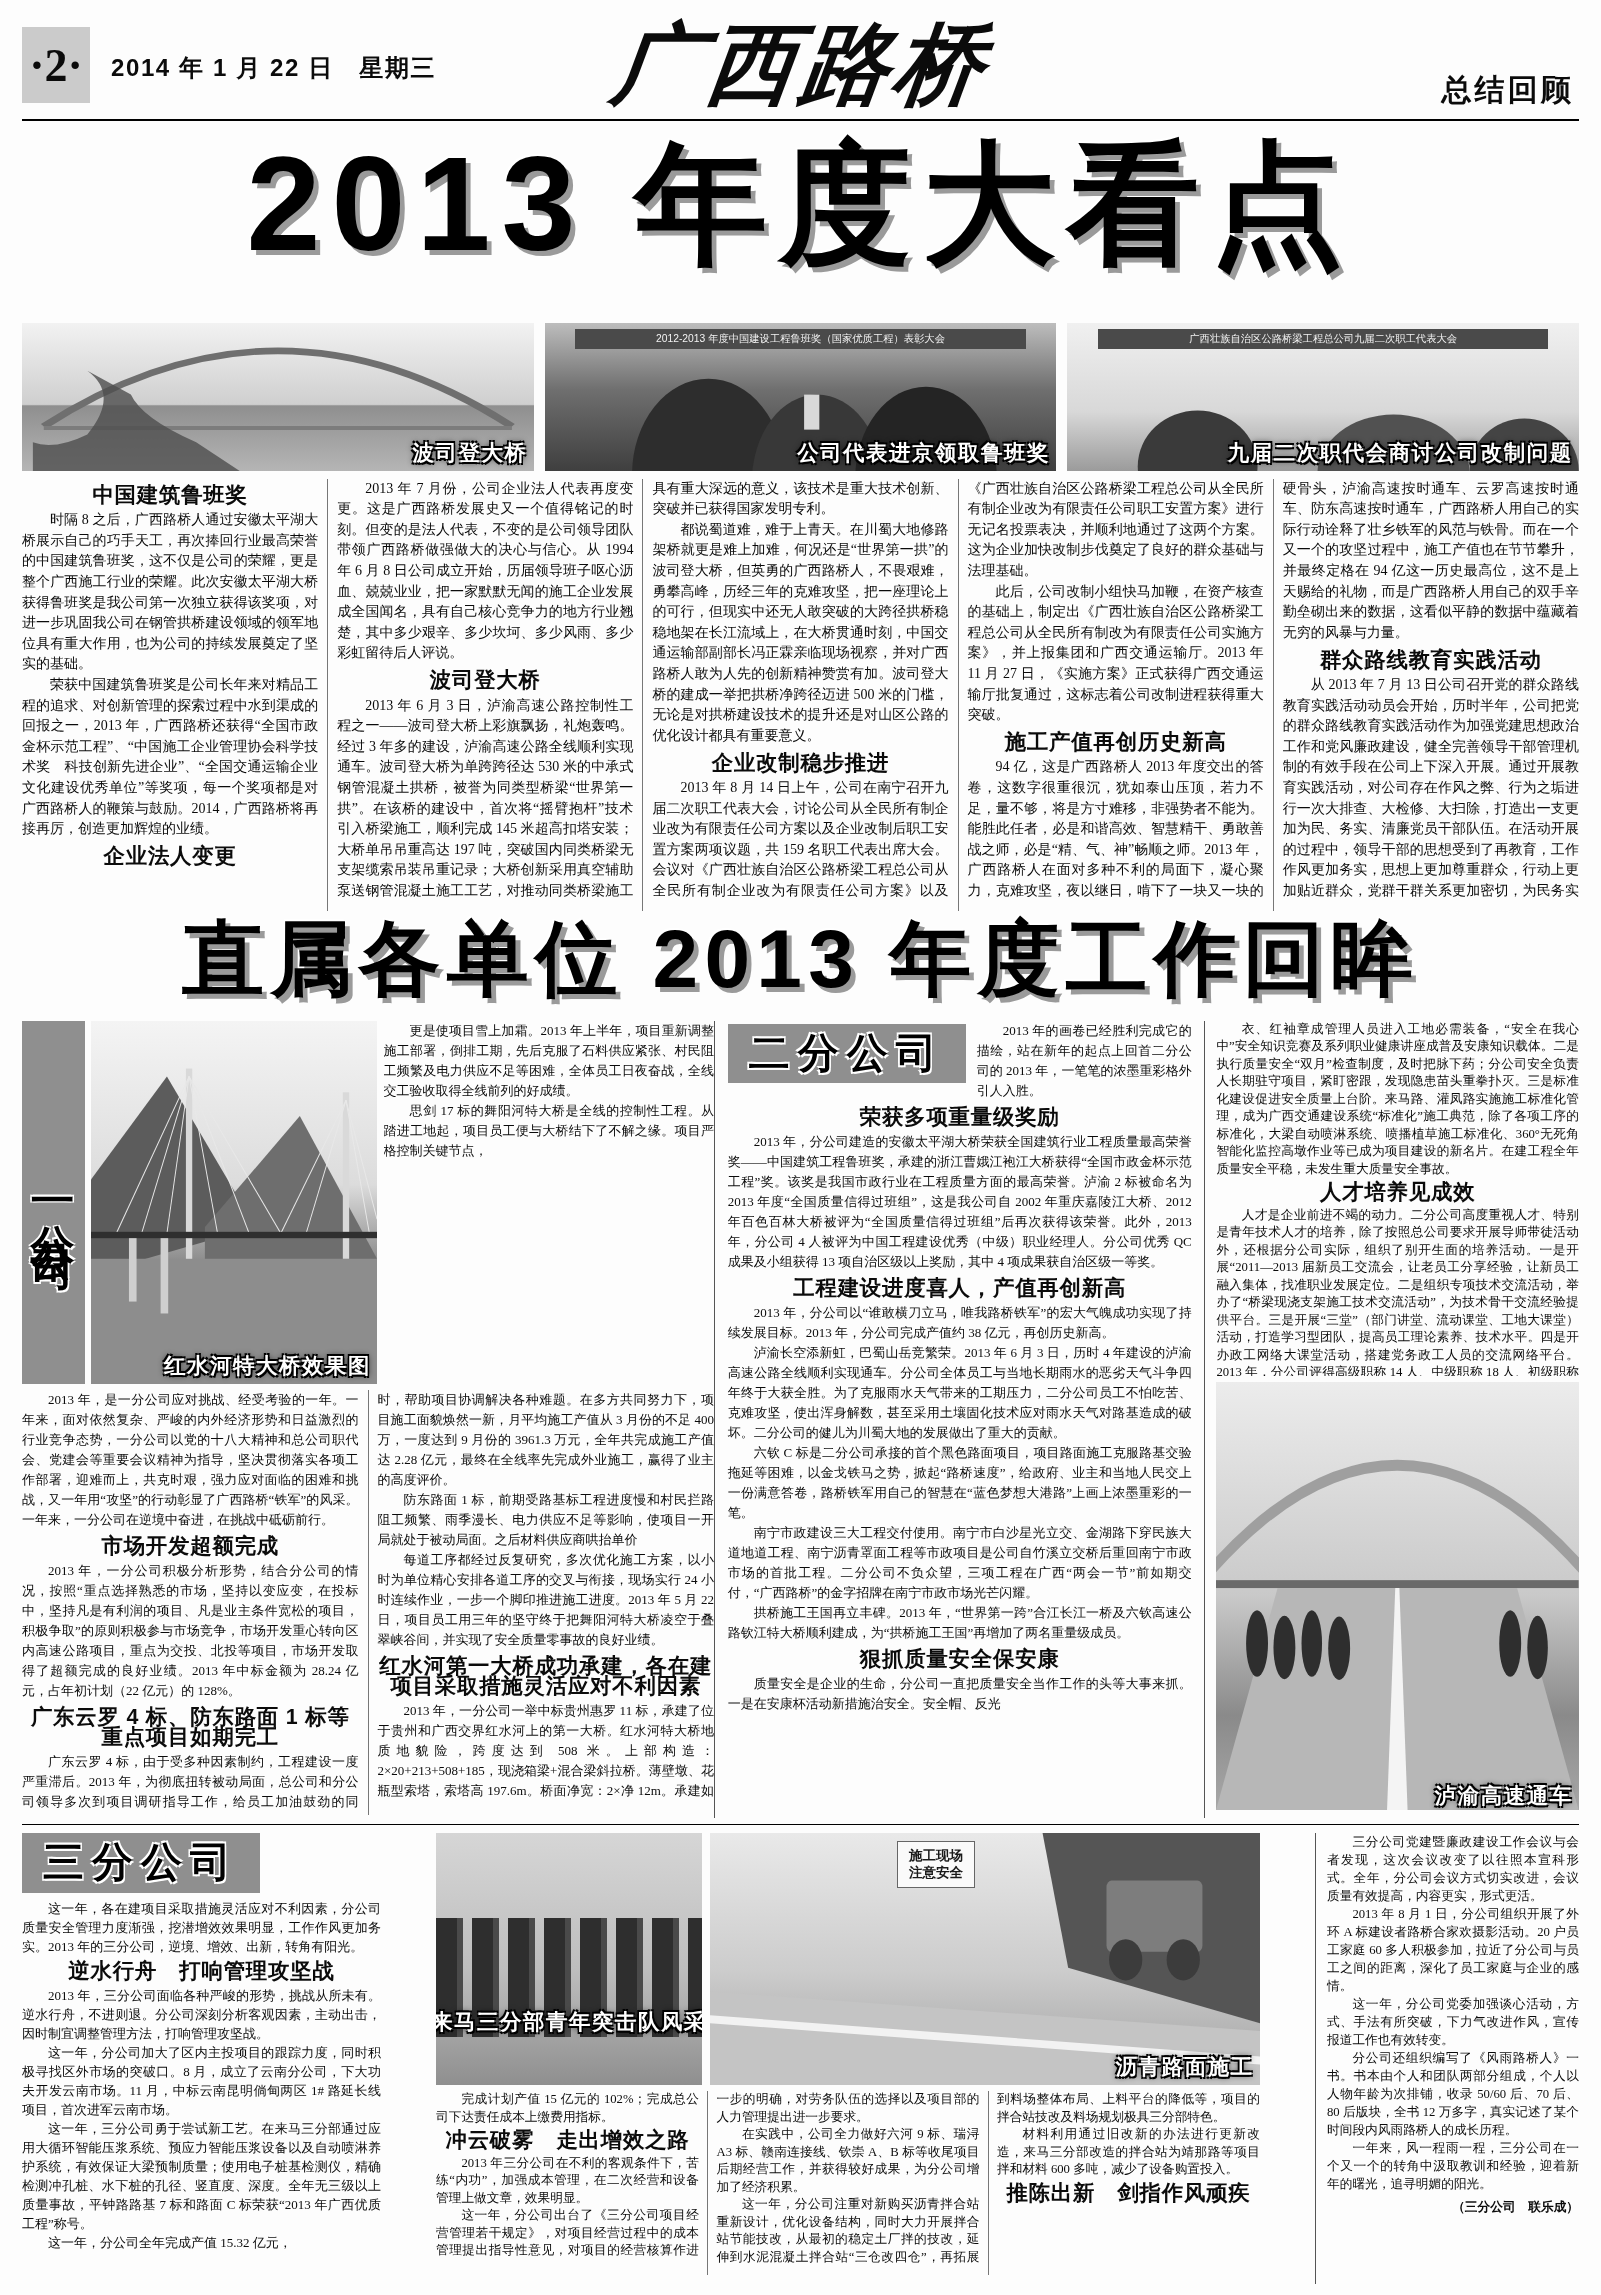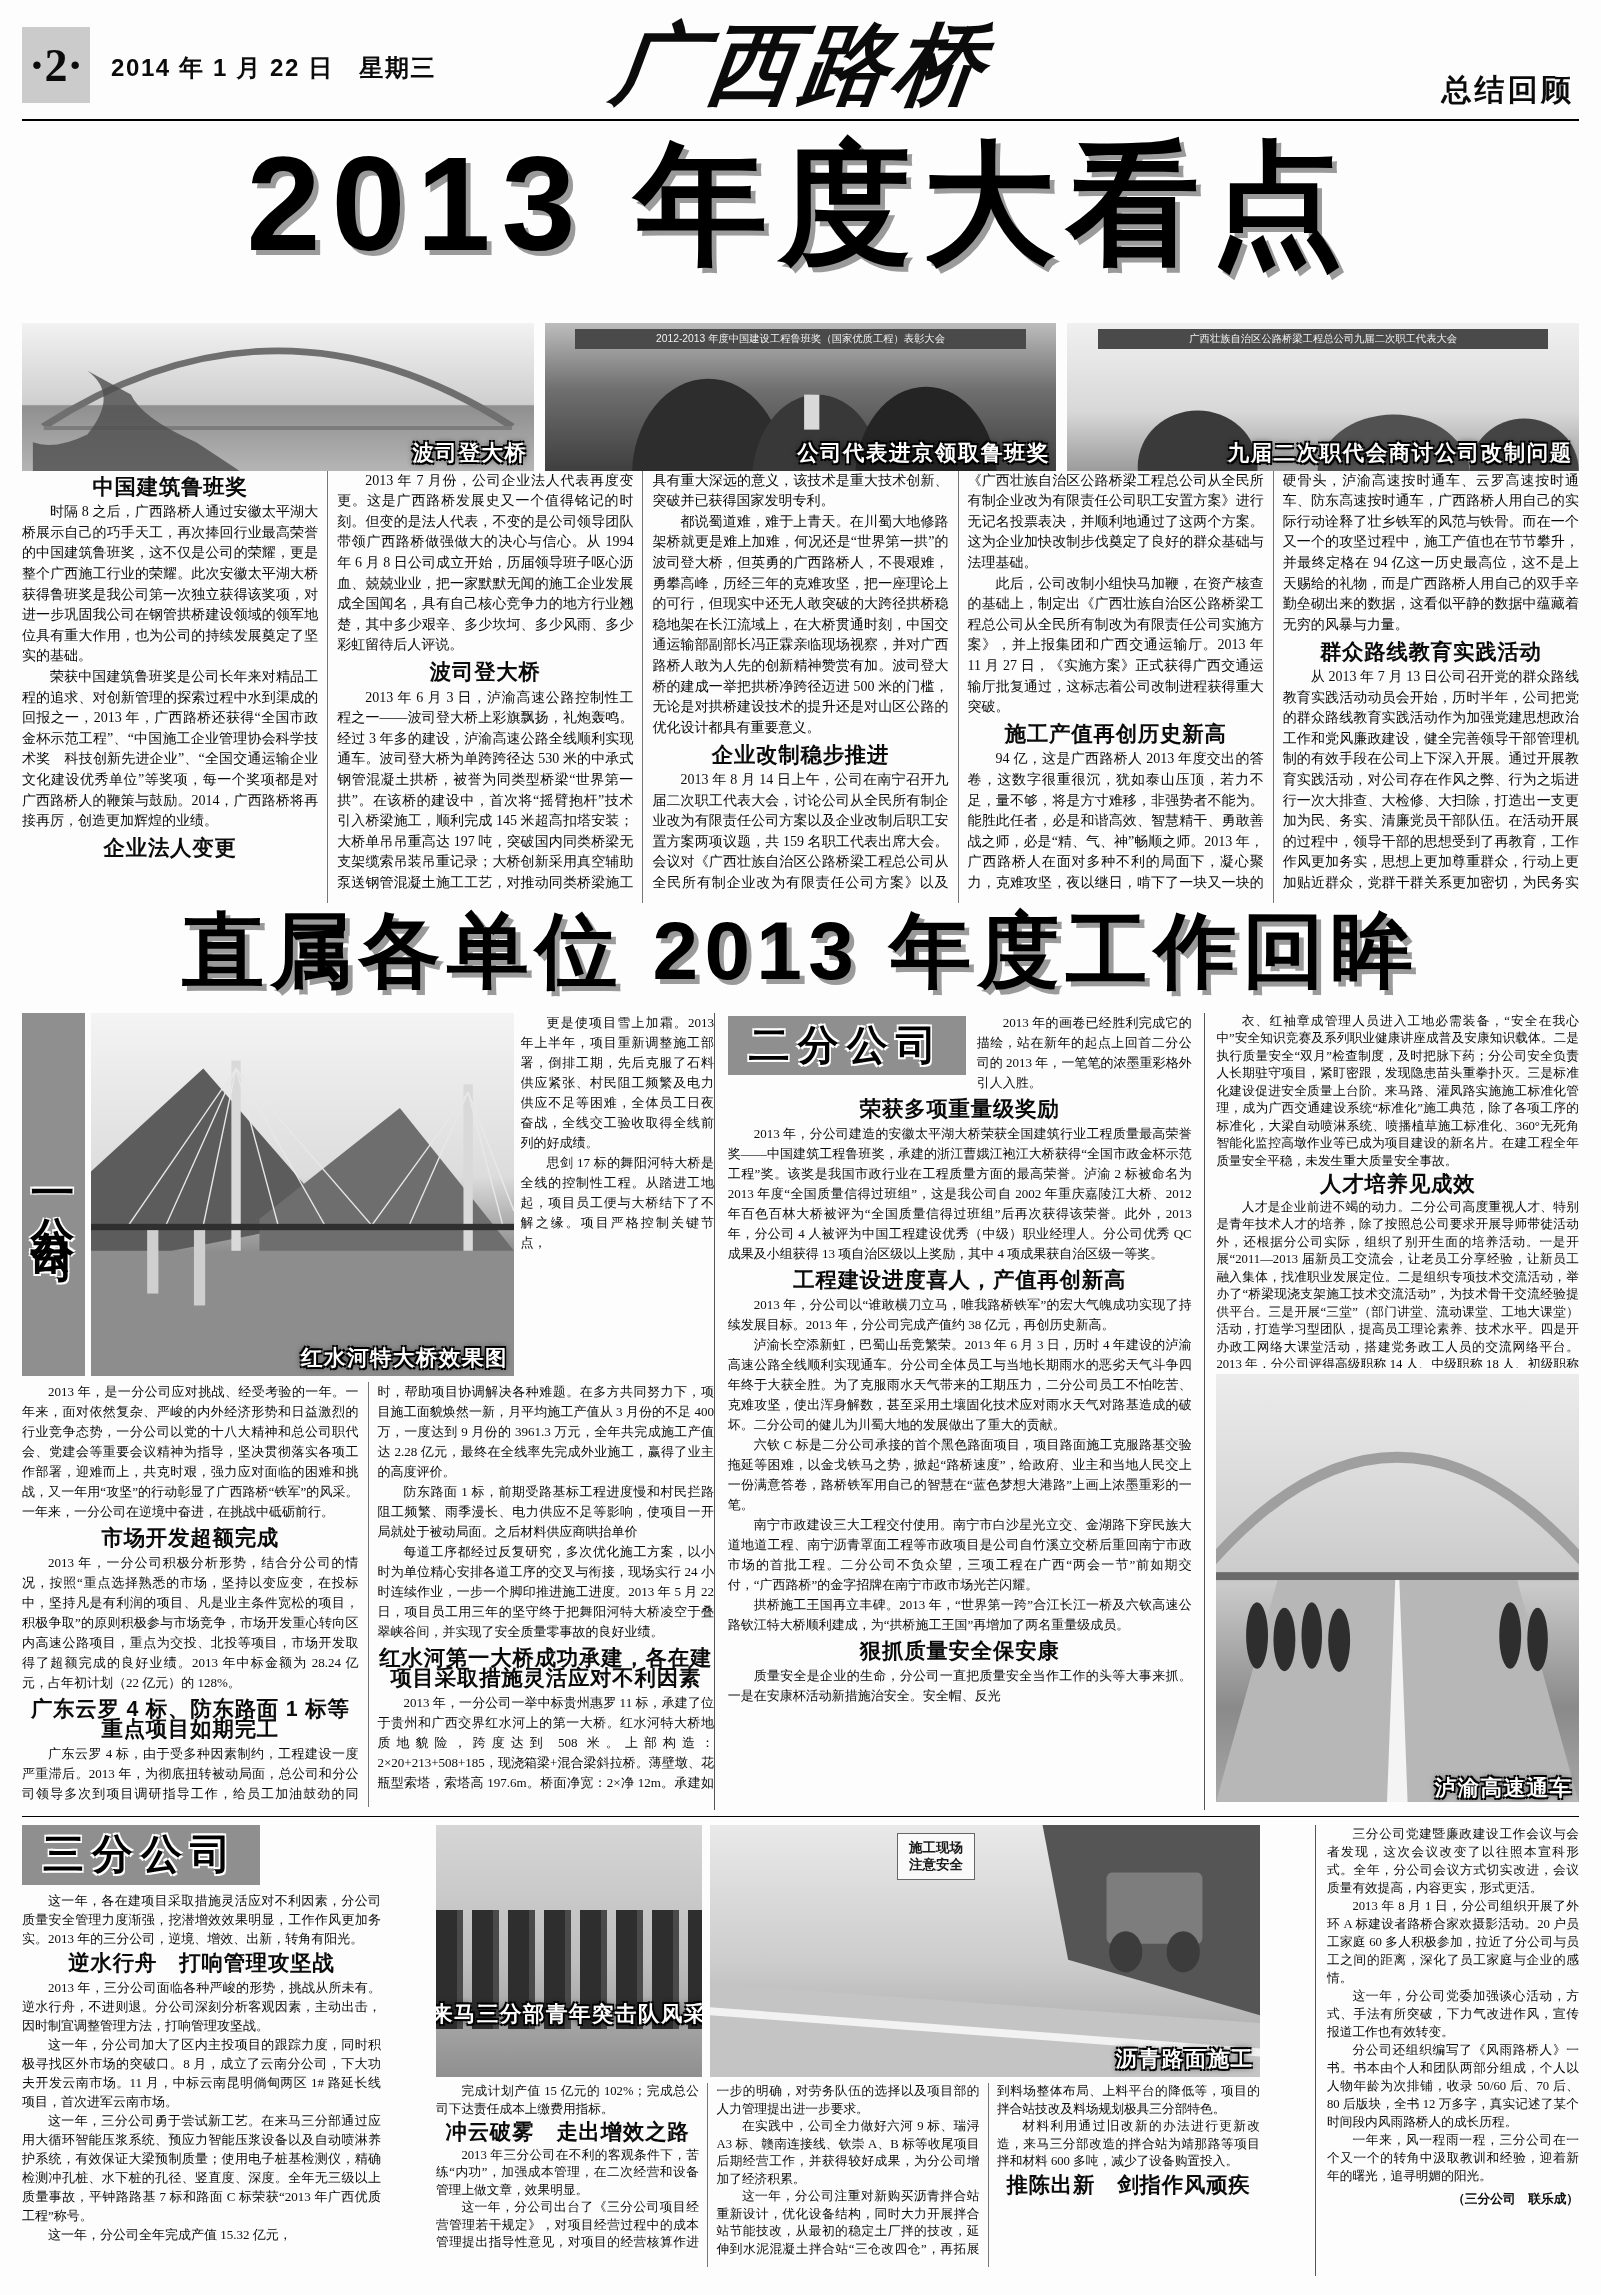--- a/index.html
+++ b/index.html
@@ -29,31 +29,31 @@
   .pbanner{position:absolute;left:6%;right:6%;top:6.3px;background:#4a4a4a;color:#f3f3f3;font-size:10.3px;
            text-align:center;padding:3.2px 1.6px;font-family:"Liberation Sans",sans-serif;white-space:nowrap;overflow:hidden;}
   .ph-sky{background:linear-gradient(#f2f2f2 0%,#cfcfcf 55%,#8f8f8f 56%,#b5b5b5 100%);}
   .ph-room{background:linear-gradient(#f5f5f5 0%,#e4e4e4 38%,#7c7c7c 40%,#5d5d5d 100%);}
   .ph-dark{background:linear-gradient(#bdbdbd 0%,#6f6f6f 45%,#3f3f3f 100%);}
   .ph-light{background:linear-gradient(#f0f0f0 0%,#d8d8d8 60%,#9b9b9b 100%);}
   
   .flow p{margin:0;text-indent:2em;text-align:justify;}
   .flow h3{margin:6.3px 0 4.8px;text-align:center;font-family:"Liberation Sans",sans-serif;
            font-weight:900;font-size:21.4px;letter-spacing:0.8px;}
-  .topArticles{height:432px;overflow:hidden;font-size:14px;line-height:20.6px;
+  .topArticles{height:432px;margin-top:8px;overflow:hidden;font-size:14px;line-height:20.6px;
                column-count:5;column-gap:19px;column-fill:auto;column-rule:0.8px solid #777;}
   
   .midBand{display:flex;height:797px;margin-top:4.8px;}
   .b1{width:692px;}
   .b1row1{display:flex;height:363px;gap:6.3px;}
   .v-label{width:63px;background:#8f8f8f;display:flex;align-items:center;justify-content:center;}
   .v-label span{writing-mode:vertical-rl;text-orientation:upright;font-size:44px;font-weight:900;
         letter-spacing:12.7px;font-family:"Liberation Sans",sans-serif;color:#000;
         text-shadow:-1.6px -1.6px 0 #fff,1.6px -1.6px 0 #fff,-1.6px 1.6px 0 #fff,1.6px 1.6px 0 #fff;}
-  .b1photo{position:relative;width:423px;overflow:hidden;background:linear-gradient(#f4f4f4 0%,#dcdcdc 45%,#7e7e7e 70%,#9c9c9c 100%);}
+  .b1photo{position:relative;width:286px;overflow:hidden;background:linear-gradient(#f4f4f4 0%,#dcdcdc 45%,#7e7e7e 70%,#9c9c9c 100%);}
   .b1side{flex:1;overflow:hidden;font-size:13px;line-height:20px;}
   .b1cols{height:425px;margin-top:6.3px;overflow:hidden;font-size:13px;line-height:20px;
           column-count:2;column-gap:19px;column-fill:auto;column-rule:0.8px solid #777;}
   .b2{width:464px;border-left:0.8px solid #555;border-right:0.8px solid #555;
       padding:0 12.7px;overflow:hidden;font-size:13px;line-height:20px;}
   .h-banner{background:#8f8f8f;display:flex;align-items:center;justify-content:center;
             font-family:"Liberation Sans",sans-serif;font-weight:900;font-size:41px;letter-spacing:8px;color:#000;
             text-shadow:-1.6px -1.6px 0 #fff,1.6px -1.6px 0 #fff,-1.6px 1.6px 0 #fff,1.6px 1.6px 0 #fff;}
   .b2banner{float:left;width:238px;height:59px;margin:3.2px 11px 6.3px 0;}
   .b3r{flex:1;padding-left:11px;overflow:hidden;font-size:12.7px;line-height:17.5px;}

